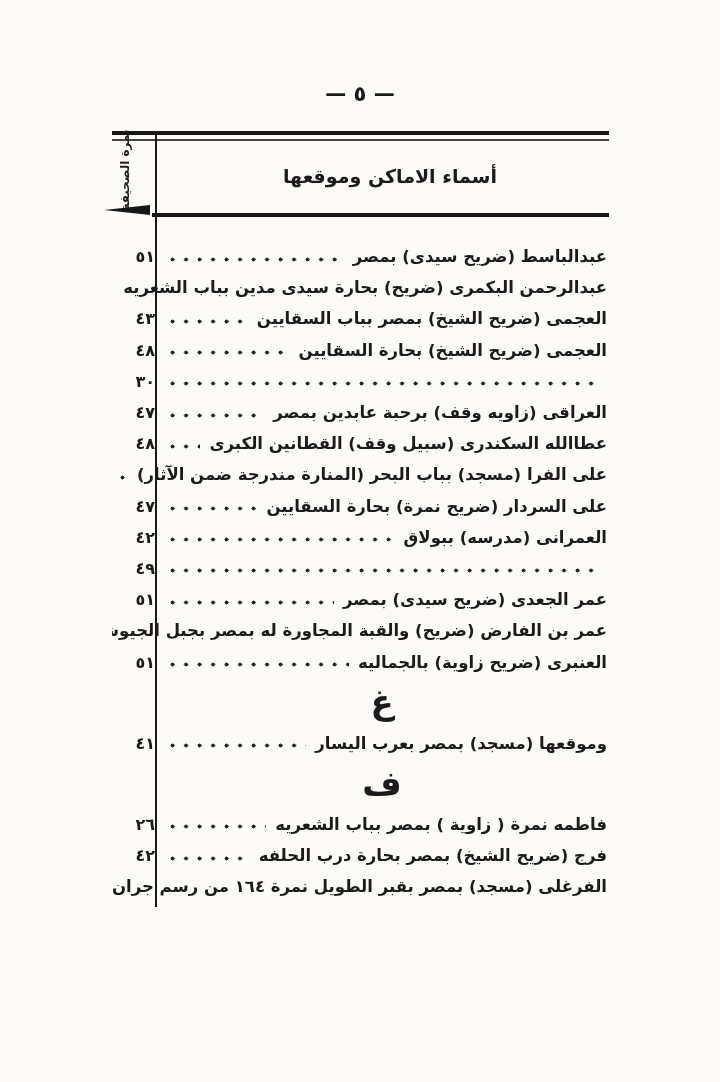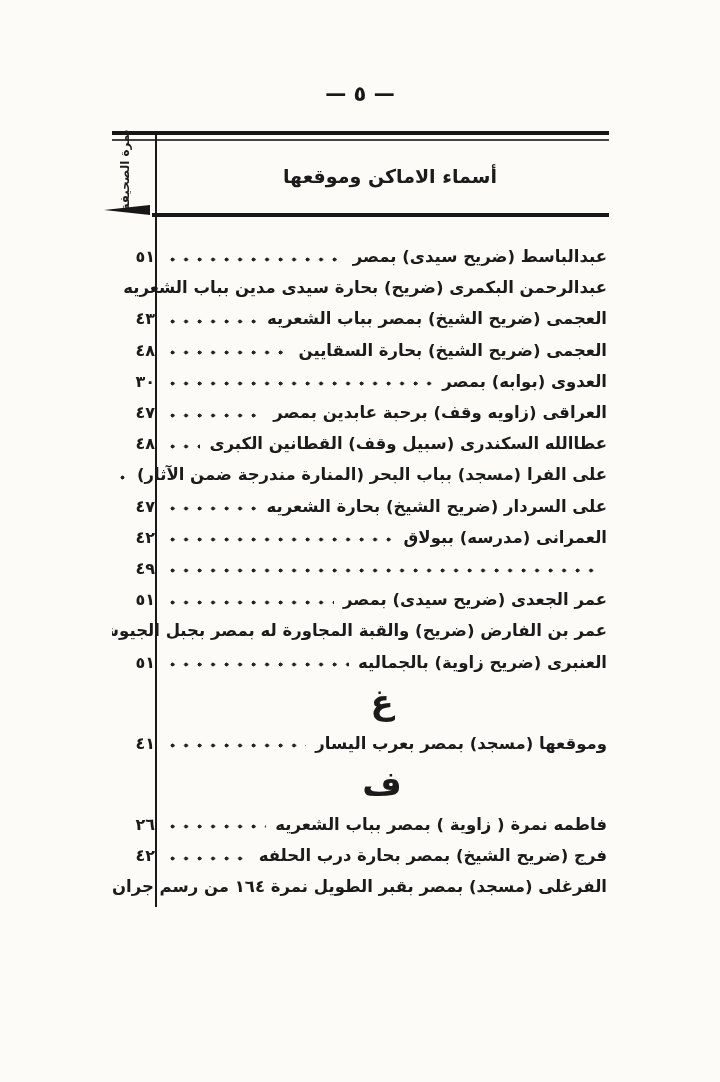--- a/index.html
+++ b/index.html
@@ -114,50 +114,49 @@
         <div class="trow">
           <span class="name">عبدالباسط (ضريح سيدى) بمصر</span>
           <span class="leader"></span>
           <span class="num">٥١</span>
         </div>
         <div class="trow">
           <span class="name">عبدالرحمن البكمرى (ضريح) بحارة سيدى مدين بباب الشعريه</span>
           <span class="leader"></span>
         </div>
         <div class="trow">
-          <span class="name">العجمى (ضريح الشيخ) بمصر بباب الشعريه</span>
+          <span class="name">العجمى (ضريح الشيخ) بمصر بباب السقايين</span>
           <span class="leader"></span>
           <span class="num">٤٣</span>
         </div>
         <div class="trow">
           <span class="name">العجمى (ضريح الشيخ) بحارة السقايين</span>
           <span class="leader"></span>
           <span class="num">٤٨</span>
         </div>
         <div class="trow">
-          <span class="name">العدوى (بوابه) بمصر</span>
           <span class="leader"></span>
           <span class="num">٣٠</span>
         </div>
         <div class="trow">
           <span class="name">العراقى (زاويه وقف) برحبة عابدين بمصر</span>
           <span class="leader"></span>
           <span class="num">٤٧</span>
         </div>
         <div class="trow">
           <span class="name">عطاالله السكندرى (سبيل وقف) القطانين الكبرى</span>
           <span class="leader"></span>
           <span class="num">٤٨</span>
         </div>
         <div class="trow">
           <span class="name">على الفرا (مسجد) بباب البحر (المنارة مندرجة ضمن الآثار)</span>
           <span class="leader"></span>
         </div>
         <div class="trow">
-          <span class="name">على السردار (ضريح الشيخ) بحارة الشعريه</span>
+          <span class="name">على السردار (ضريح نمرة) بحارة السقايين</span>
           <span class="leader"></span>
           <span class="num">٤٧</span>
         </div>
         <div class="trow">
           <span class="name">العمرانى (مدرسه) ببولاق</span>
           <span class="leader"></span>
           <span class="num">٤٢</span>
         </div>
         <div class="trow">
           <span class="leader"></span>

